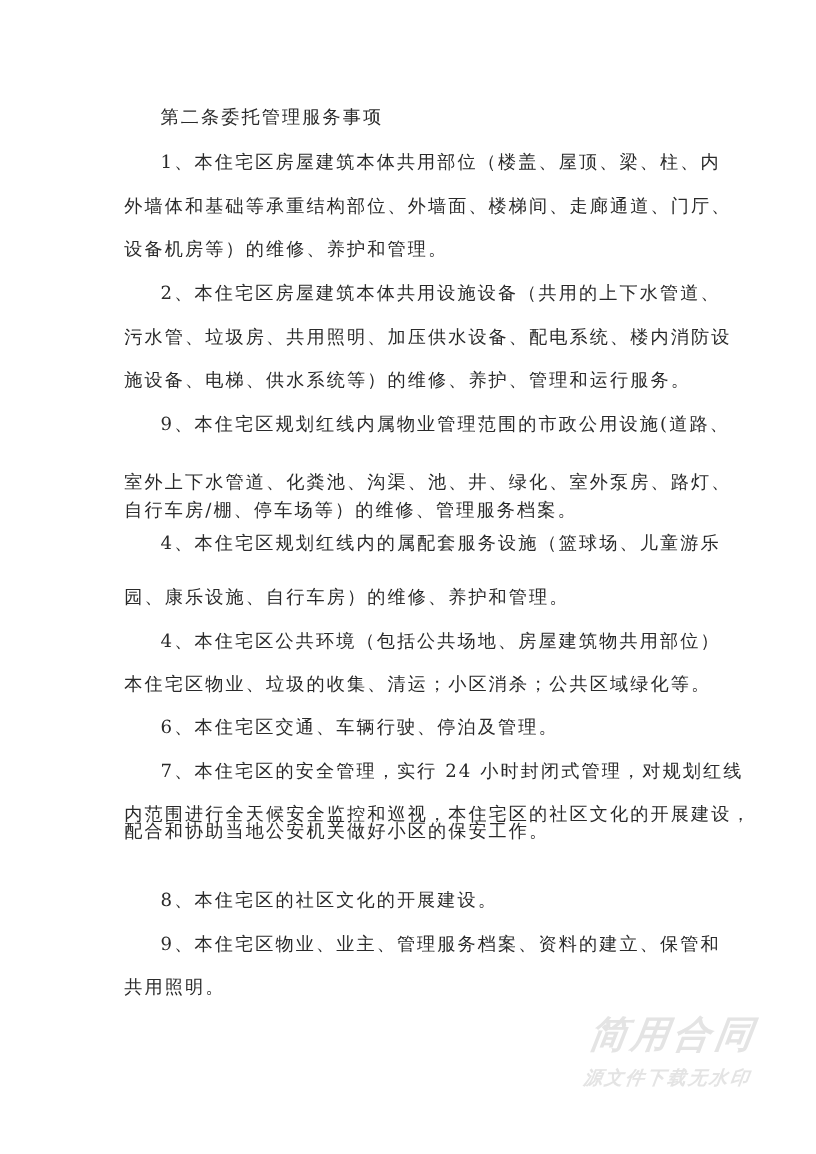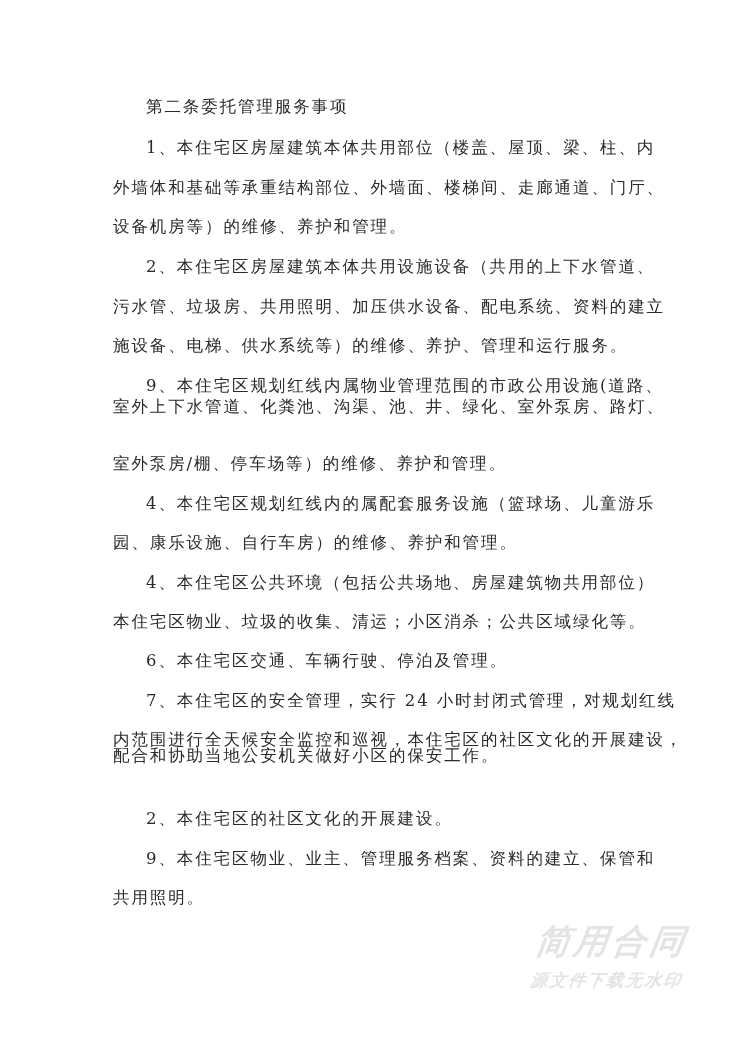--- a/index.html
+++ b/index.html
@@ -40,52 +40,52 @@
   <div class="line indent" style="top:97px">第二条委托管理服务事项</div>
 
   <div>
     <div class="line indent" style="top:138px">1、本住宅区房屋建筑本体共用部位（楼盖、屋顶、梁、柱、内</div>
     <div class="line" style="top:178px">外墙体和基础等承重结构部位、外墙面、楼梯间、走廊通道、门厅、</div>
     <div class="line" style="top:217px">设备机房等）的维修、养护和管理。</div>
   </div>
 
   <div>
     <div class="line indent" style="top:257px">2、本住宅区房屋建筑本体共用设施设备（共用的上下水管道、</div>
-    <div class="line" style="top:297px">污水管、垃圾房、共用照明、加压供水设备、配电系统、资料的建立</div>
+    <div class="line" style="top:297px">污水管、垃圾房、共用照明、加压供水设备、配电系统、楼内消防设</div>
     <div class="line" style="top:336px">施设备、电梯、供水系统等）的维修、养护、管理和运行服务。</div>
   </div>
 
   <div>
     <div class="line indent" style="top:376px">9、本住宅区规划红线内属物业管理范围的市政公用设施(道路、</div>
-    <div class="line" style="top:397px">室外上下水管道、化粪池、沟渠、池、井、绿化、室外泵房、路灯、</div>
-    <div class="line" style="top:454px">室外泵房/棚、停车场等）的维修、养护和管理。</div>
+    <div class="line" style="top:429px">室外上下水管道、化粪池、沟渠、池、井、绿化、室外泵房、路灯、</div>
+    <div class="line" style="top:454px">自行车房/棚、停车场等）的维修、管理服务档案。</div>
   </div>
 
   <div>
-    <div class="line indent" style="top:494px">4、本住宅区规划红线内的属配套服务设施（篮球场、儿童游乐</div>
+    <div class="line indent" style="top:484px">4、本住宅区规划红线内的属配套服务设施（篮球场、儿童游乐</div>
     <div class="line" style="top:533px">园、康乐设施、自行车房）的维修、养护和管理。</div>
   </div>
 
   <div>
     <div class="line indent" style="top:573px">4、本住宅区公共环境（包括公共场地、房屋建筑物共用部位）</div>
     <div class="line" style="top:612px">本住宅区物业、垃圾的收集、清运；小区消杀；公共区域绿化等。</div>
   </div>
 
   <div>
     <div class="line indent" style="top:651px">6、本住宅区交通、车辆行驶、停泊及管理。</div>
   </div>
 
   <div>
     <div class="line indent" style="top:691px">7、本住宅区的安全管理，实行 24 小时封闭式管理，对规划红线</div>
     <div class="line" style="top:730px">内范围进行全天候安全监控和巡视，本住宅区的社区文化的开展建设，</div>
     <div class="line" style="top:746px">配合和协助当地公安机关做好小区的保安工作。</div>
   </div>
 
   <div>
-    <div class="line indent" style="top:809px">2、本住宅区的社区文化的开展建设。</div>
+    <div class="line indent" style="top:809px">8、本住宅区的社区文化的开展建设。</div>
   </div>
 
   <div>
     <div class="line indent" style="top:849px">9、本住宅区物业、业主、管理服务档案、资料的建立、保管和</div>
     <div class="line" style="top:888px">共用照明。</div>
   </div>
 
   <div class="watermark">
     <div class="wm-main">简用合同</div>
     <div class="wm-sub">源文件下载无水印</div>

